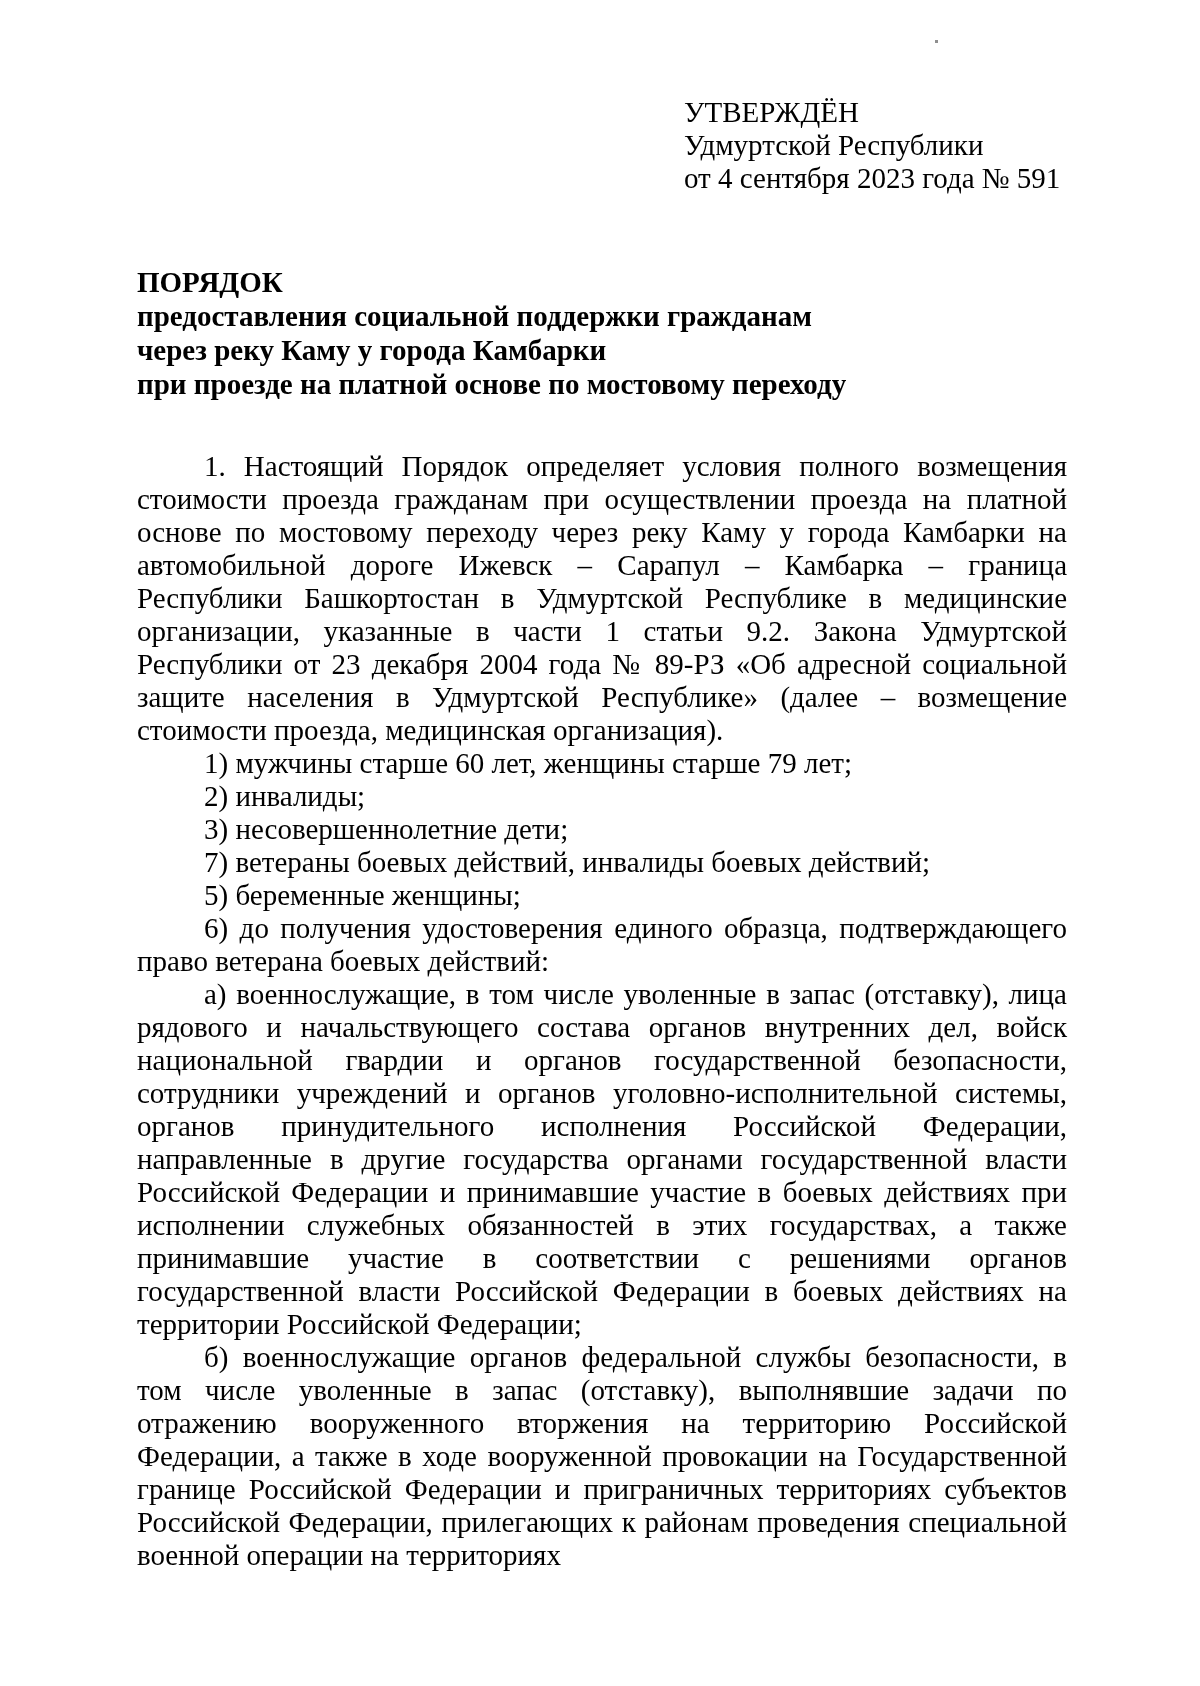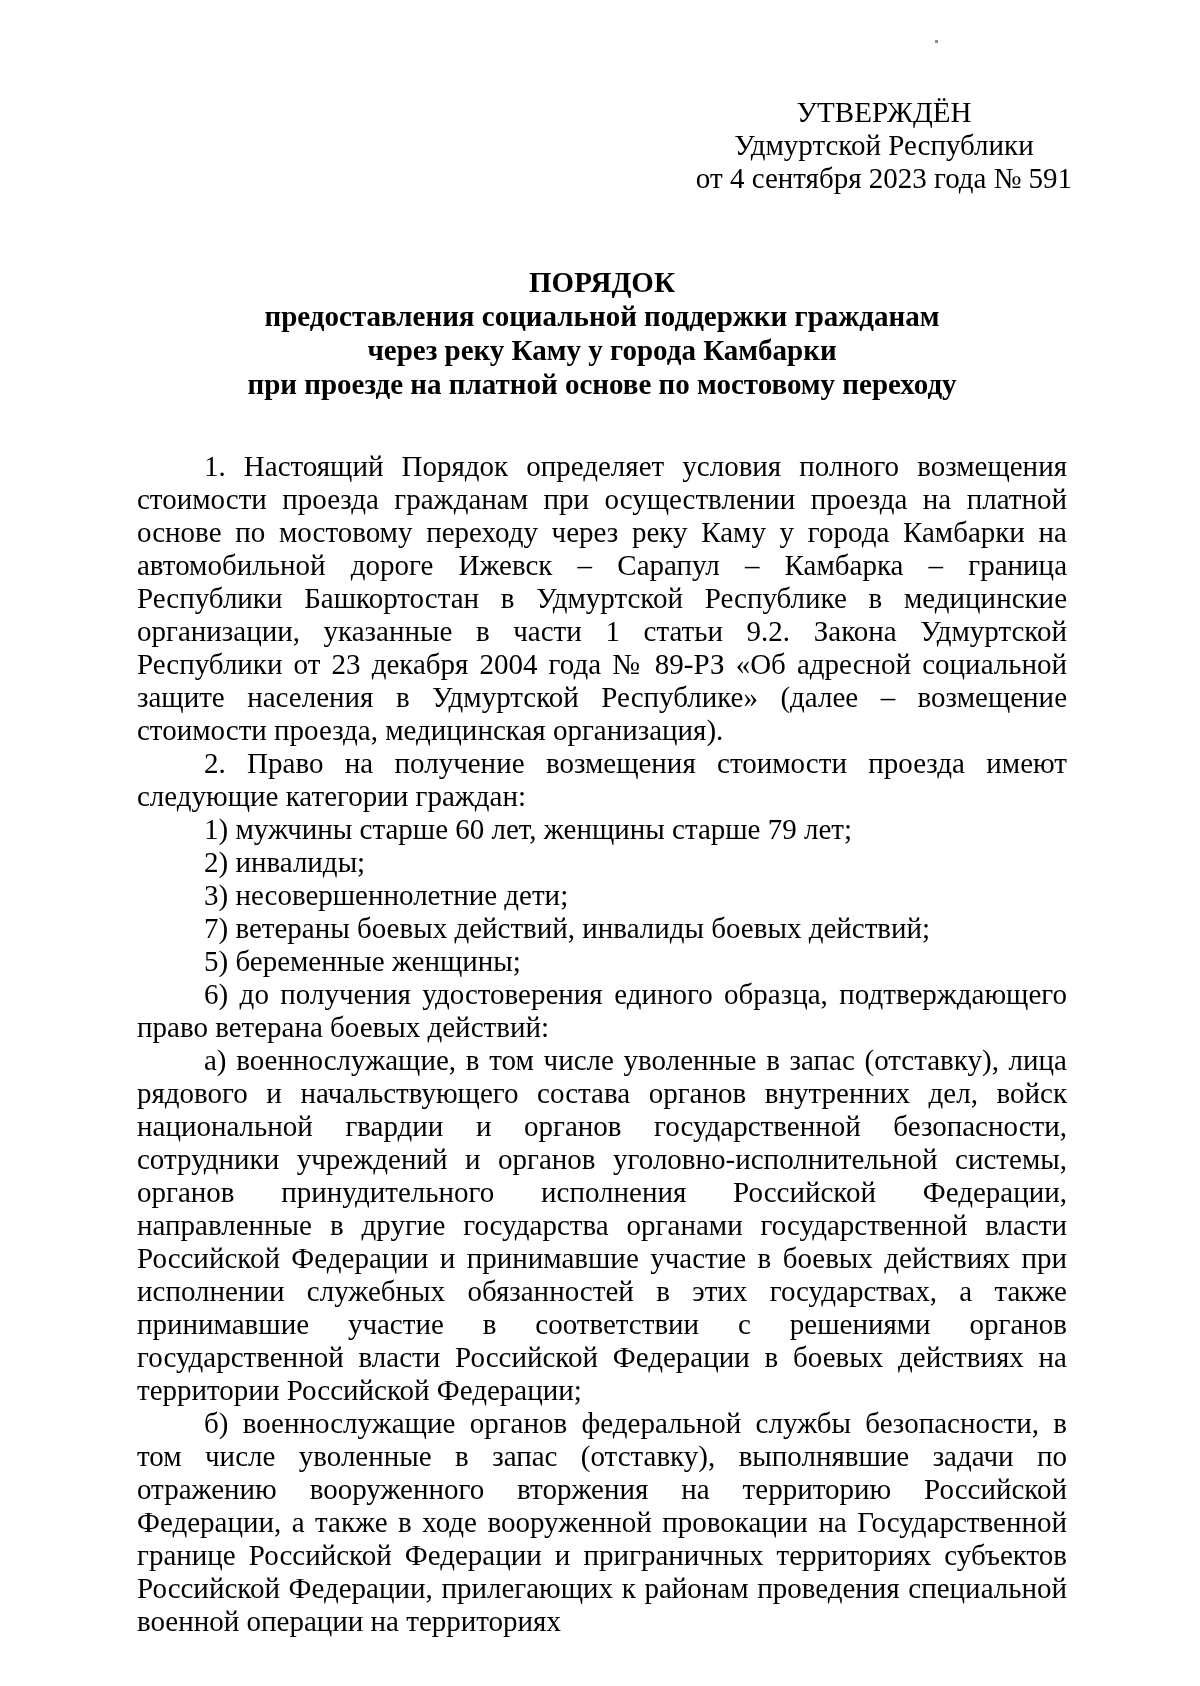--- a/index.html
+++ b/index.html
@@ -21,29 +21,27 @@
     position: absolute;
     left: 935px;
     top: 40px;
     width: 3px;
     height: 3px;
     background: #8f8f8f;
   }
   .approval {
     margin: 96px 116px 0 auto;
     width: 400px;
-    text-align: center;
     font-size: 29px;
     line-height: 33px;
     font-weight: normal;
   }
   .title {
     margin: 70px 133px 0 137px;
     width: 930px;
-    text-align: center;
     font-weight: bold;
     font-size: 29px;
     line-height: 34px;
   }
   .body-text {
     margin: 49px 76px 0 137px;
     width: 930px;
     text-align: justify;
     font-size: 29px;
     line-height: 33px;
@@ -69,21 +67,20 @@
 
   <div class="title">
     <div>ПОРЯДОК</div>
     <div>предоставления социальной поддержки гражданам</div>
     <div>через реку Каму у города Камбарки</div>
     <div>при проезде на платной основе по мостовому переходу</div>
   </div>
 
   <div class="body-text">
     <p>1. Настоящий Порядок определяет условия полного возмещения стоимости проезда гражданам при осуществлении проезда на платной основе по мостовому переходу через реку Каму у города Камбарки на автомобильной дороге Ижевск – Сарапул – Камбарка – граница Республики Башкортостан в Удмуртской Республике в медицинские организации, указанные в части 1 статьи 9.2. Закона Удмуртской Республики от 23 декабря 2004 года № 89-РЗ «Об адресной социальной защите населения в Удмуртской Республике» (далее – возмещение стоимости проезда, медицинская организация).</p>
-    <p>2. Право на получение возмещения стоимости проезда имеют следующие категории граждан:</p>
     <p>1) мужчины старше 60 лет, женщины старше 79 лет;</p>
     <p>2) инвалиды;</p>
     <p>3) несовершеннолетние дети;</p>
     <p>7) ветераны боевых действий, инвалиды боевых действий;</p>
     <p>5) беременные женщины;</p>
     <p>6) до получения удостоверения единого образца, подтверждающего право ветерана боевых действий:</p>
     <p>а) военнослужащие, в том числе уволенные в запас (отставку), лица рядового и начальствующего состава органов внутренних дел, войск национальной гвардии и органов государственной безопасности, сотрудники учреждений и органов уголовно-исполнительной системы, органов принудительного исполнения Российской Федерации, направленные в другие государства органами государственной власти Российской Федерации и принимавшие участие в боевых действиях при исполнении служебных обязанностей в этих государствах, а также принимавшие участие в соответствии с решениями органов государственной власти Российской Федерации в боевых действиях на территории Российской Федерации;</p>
     <p>б) военнослужащие органов федеральной службы безопасности, в том числе уволенные в запас (отставку), выполнявшие задачи по отражению вооруженного вторжения на территорию Российской Федерации, а также в ходе вооруженной провокации на Государственной границе Российской Федерации и приграничных территориях субъектов Российской Федерации, прилегающих к районам проведения специальной военной операции на территориях</p>
   </div>
 

